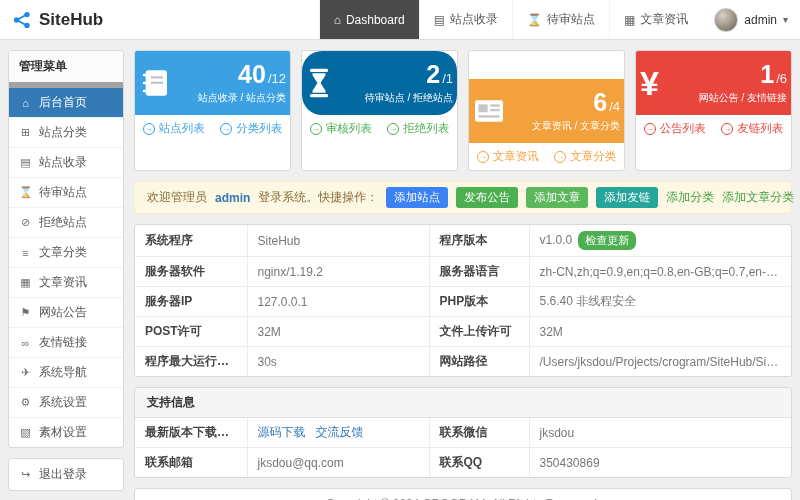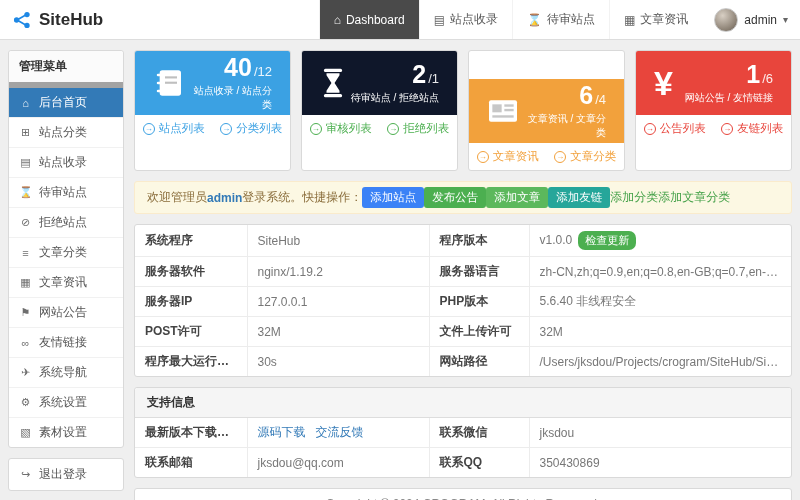--- a/index.html
+++ b/index.html
@@ -36,36 +36,36 @@
   .side-item.active { color: #fff; }
   .si-icon { width: 13px; text-align: center; font-size: 11px; opacity: .85; }
   .logout-item { display: flex; align-items: center; gap: 7px; padding: 7px 10px;
                  color: #555; cursor: pointer; }
   .version { padding: 7px 4px; text-align: center; color: #777; }
   
   .main-col { flex: 1; min-width: 0; }
   .cards { display: flex; gap: 10px; }
   .card { flex: 1; border-radius: 3px; overflow: hidden; background: #fff;
           border: 1px solid #d9d9d9; }
-  .card-top { height: 64px; display: flex; align-items: center; padding: 0 18px; color: #fff; }
+  .card-top { height: 64px; display: flex; align-items: center; padding: 0 4px; color: #fff; }
   .card-icon { line-height: 0; }
   .yen-glyph { font-size: 34px; font-weight: bold; line-height: 1; }
   .card-num-wrap { margin-left: auto; text-align: right; }
   .card-num { font-size: 25px; font-weight: bold; line-height: 1; }
   .card-sub { font-size: 13px; font-weight: normal; opacity: .9; margin-left: 2px; }
   .card-label { font-size: 10px; margin-top: 4px; }
   .card-links { display: flex; height: 27px; align-items: center; }
   .card-link { flex: 1; display: flex; align-items: center; justify-content: center;
                gap: 4px; font-size: 11.5px; cursor: pointer; }
   .arr { display: inline-block; width: 12px; height: 12px; line-height: 10px;
          border: 1px solid currentColor; border-radius: 50%; font-size: 8px; text-align: center; }
   
   .alert { margin-top: 10px; background: #FCF8E3; border: 1px solid #FAEBCC;
            border-radius: 3px; color: #8A6D3B; padding: 5px 12px;
-           display: flex; align-items: center; gap: 0; white-space: nowrap; }
+           display: flex; align-items: center; gap: 8px; white-space: nowrap; }
   .uname { font-weight: bold; cursor: pointer; }
   .qbtn { color: #fff; border-radius: 3px; padding: 3px 8px; font-size: 11.5px; cursor: pointer; }
   .qlink { cursor: pointer; }
   
   .info-panel { margin-top: 10px; }
   .panel-hd { padding: 6px 12px; background: #F5F5F5; border-bottom: 1px solid #ddd;
               font-weight: bold; color: #333; border-radius: 3px 3px 0 0; }
   table.kv { width: 100%; border-collapse: collapse; font-size: 12px; table-layout: fixed; }
   .kv td { padding: 6px 10px; border-bottom: 1px solid #ececec; border-right: 1px solid #ececec;
            overflow: hidden; white-space: nowrap; text-overflow: ellipsis; }
@@ -210,21 +210,21 @@
             <span>站点列表</span>
           </span>
           <span class="card-link" style="color: rgb(59, 161, 227);">
             <span class="arr">→</span>
             <span>分类列表</span>
           </span>
         </div>
       </div>
 
       <div class="card">
-        <div class="card-top" style="background: #0f172a;">
+        <div class="card-top" style="background: #0369a1; border-radius: 20px;">
           <span class="card-icon">
             <svg width="26" height="32" viewBox="0 0 20 24">
               <rect x="3" y="1" width="14" height="2.6" rx="1.2" fill="#fff"></rect>
               <rect x="3" y="20.4" width="14" height="2.6" rx="1.2" fill="#fff"></rect>
               <path d="M5 4.5h10v1.6L11.2 12l3.8 5.9v1.6H5v-1.6L8.8 12 5 6.1z" fill="#fff"></path>
             </svg>
           </span>
           <div class="card-num-wrap">
             <div class="card-num"><span>2</span><span class="card-sub">/1</span></div>
             <div class="card-label">待审站点 / 拒绝站点</div>

